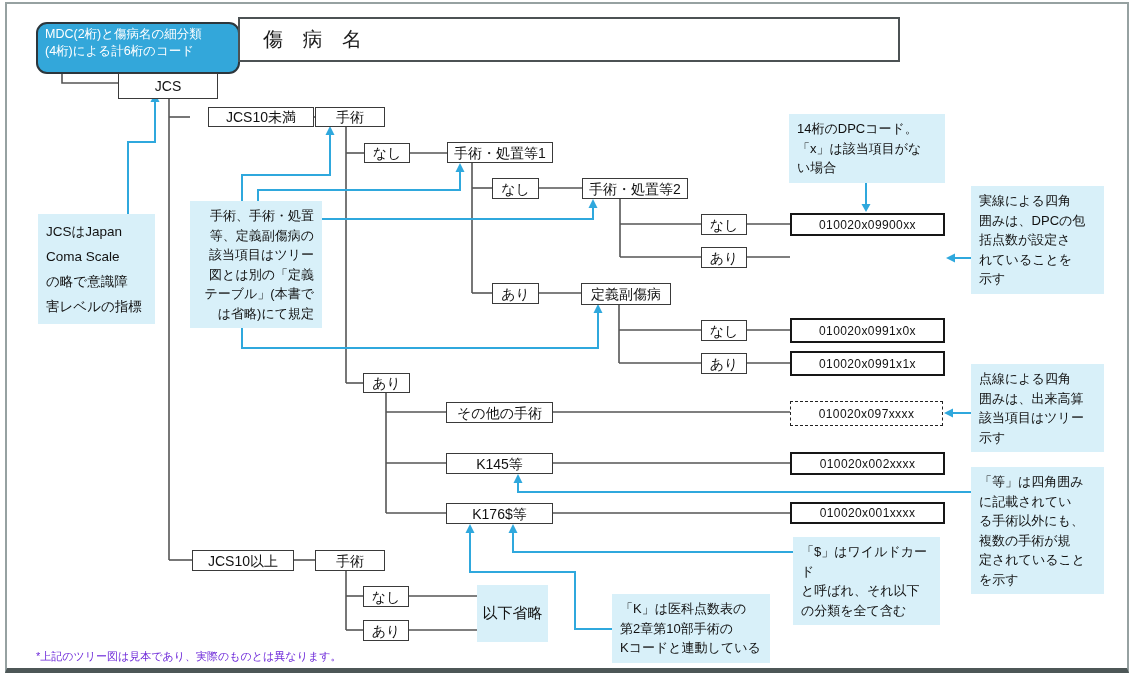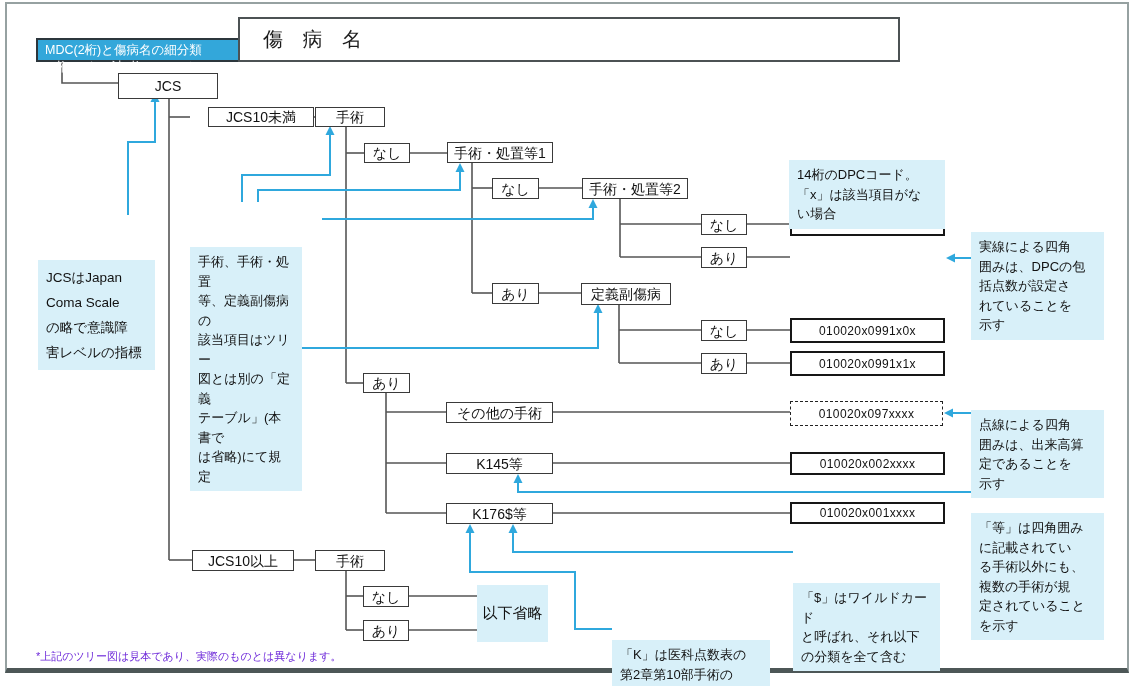--- a/index.html
+++ b/index.html
@@ -20,21 +20,21 @@
   svg.wires .blue{stroke:var(--accent);stroke-width:2;}
   svg.wires .arrow{fill:var(--accent);stroke:none;}
 
   .abs{position:absolute;box-sizing:border-box;z-index:2;}
   .box{background:#fff;border:1.5px solid #3a3a3a;display:flex;align-items:center;
        justify-content:center;font-size:14px;line-height:1;}
   .code{background:#fff;border:2.5px solid #161616;display:flex;align-items:center;
         justify-content:center;font-size:12px;letter-spacing:.4px;}
   .code--dashed{border:1.7px dashed #222;}
   .note{background:var(--note-bg);padding:5px 8px;font-size:13px;line-height:19.5px;
-        white-space:pre-line;margin-top:46px;}
+        white-space:pre-line;}
   .note--jcs{font-size:13.5px;line-height:25px;padding:5px 8px;}
   .mdc-box{background:var(--header-bg);border:2px solid #2c363c;color:#fff;
            font-size:12.5px;line-height:17px;padding:2px 0 0 7px;white-space:pre-line;}
   .disease-box{background:#fff;border:2px solid #4c5254;display:flex;align-items:center;
                font-size:20px;letter-spacing:7px;padding-left:23px;color:#1c1c1c;}
   .omitted{background:var(--note-bg);display:flex;align-items:center;justify-content:center;
            font-size:15px;}
   .footnote{font-size:11px;color:#6d28d9;}
 </style>
 </head>
@@ -103,21 +103,21 @@
       <polygon class="arrow" points="953,408.5 953,417.5 944,413"></polygon>
       <path class="blue" d="M971 492 H518 V483"></path>
       <polygon class="arrow" points="513.5,483 522.5,483 518,474"></polygon>
       <path class="blue" d="M793 552 H513 V533"></path>
       <polygon class="arrow" points="508.5,533 517.5,533 513,524"></polygon>
       <path class="blue" d="M612 629 H575 V572 H470 V533"></path>
       <polygon class="arrow" points="465.5,533 474.5,533 470,524"></polygon>
     </g>
   </svg>
 
-  <div class="abs mdc-box" style="left:36px;top:38px;width:204px;height:24px;">MDC(2桁)と傷病名の細分類
+  <div class="abs mdc-box" style="left:36px;top:22px;width:204px;height:52px;border-radius:11px;">MDC(2桁)と傷病名の細分類
 (4桁)による計6桁のコード</div>
   <div class="abs disease-box" style="left:238px;top:17px;width:662px;height:45px;">傷 病 名</div>
 
   <div class="abs box" style="left:118px;top:73px;width:100px;height:26px;">JCS</div>
   <div class="abs box" style="left:208px;top:107px;width:106px;height:20px;">JCS10未満</div>
   <div class="abs box" style="left:315px;top:107px;width:70px;height:20px;">手術</div>
   <div class="abs box" style="left:364px;top:143px;width:46px;height:20px;">なし</div>
   <div class="abs box" style="left:447px;top:142px;width:106px;height:21px;">手術・処置等1</div>
   <div class="abs box" style="left:492px;top:178px;width:47px;height:21px;">なし</div>
   <div class="abs box" style="left:582px;top:178px;width:106px;height:21px;">手術・処置等2</div>
@@ -141,37 +141,37 @@
   <div class="abs code" style="left:790px;top:318px;width:155px;height:25px;">010020x0991x0x</div>
   <div class="abs code" style="left:790px;top:351px;width:155px;height:25px;">010020x0991x1x</div>
   <div class="abs code code--dashed" style="left:790px;top:401px;width:153px;height:25px;">010020x097xxxx</div>
   <div class="abs code" style="left:790px;top:452px;width:155px;height:23px;">010020x002xxxx</div>
   <div class="abs code" style="left:790px;top:502px;width:155px;height:22px;">010020x001xxxx</div>
 
   <div class="abs note note--jcs" style="left:38px;top:214px;width:117px;">JCSはJapan
 Coma Scale
 の略で意識障
 害レベルの指標</div>
-  <div class="abs note" style="left:190px;top:201px;width:112px;">手術、手術・処置
+  <div class="abs note" style="left:190px;top:201px;width:132px;text-align:right;">手術、手術・処置
 等、定義副傷病の
 該当項目はツリー
 図とは別の「定義
 テーブル」(本書で
 は省略)にて規定</div>
   <div class="abs note" style="left:789px;top:114px;width:156px;">14桁のDPCコード。
 「x」は該当項目がな
 い場合</div>
   <div class="abs note" style="left:971px;top:186px;width:133px;">実線による四角
 囲みは、DPCの包
 括点数が設定さ
 れていることを
 示す</div>
   <div class="abs note" style="left:971px;top:364px;width:133px;">点線による四角
 囲みは、出来高算
-定であることを
+該当項目はツリー
 示す</div>
   <div class="abs note" style="left:971px;top:467px;width:133px;">「等」は四角囲み
 に記載されてい
 る手術以外にも、
 複数の手術が規
 定されていること
 を示す</div>
   <div class="abs note" style="left:793px;top:537px;width:147px;">「$」はワイルドカード
 と呼ばれ、それ以下
 の分類を全て含む</div>

